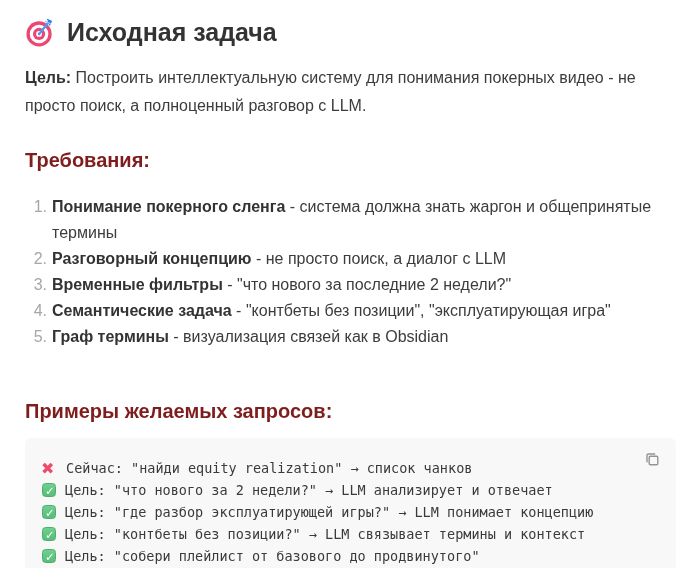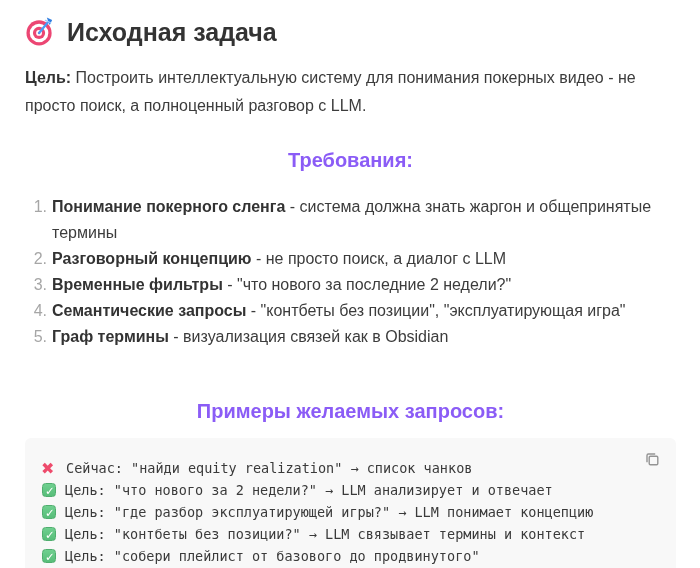--- a/index.html
+++ b/index.html
@@ -9,42 +9,41 @@
     height: 568px;
     background: #ffffff;
     font-family: "Liberation Sans", sans-serif;
     color: #333333;
     overflow: hidden;
   }
   .doc { padding: 16px 24px 0 25px; }
 
   .h1 {
     display: flex;
-    align-items: flex-start;
+    align-items: flex-end;
     gap: 11px;
     font-size: 25px;
     font-weight: 700;
     line-height: 32px;
     color: #333333;
   }
   .emoji { width: 31px; height: 31px; flex: 0 0 31px; }
 
   .goal {
     font-size: 16px;
     line-height: 28px;
     color: #3c3c3c;
   }
   .goal b { color: #333333; }
 
   .h2 {
     font-size: 20px;
     font-weight: 700;
     line-height: 27px;
-    color: #8b5cf6;
-    text-align: center;
+    color: #7f1d1d;
   }
   .h2.req { margin-top: 27px; }
   .h2.ex  { margin-top: 48px; }
 
   .req-list { margin-top: 20px; }
   .req-item {
     position: relative;
     padding-left: 27px;
     font-size: 16px;
     line-height: 26px;
@@ -153,21 +152,21 @@
     <div class="req-item">
       <span class="req-num">1.</span><span class="req-term">Понимание покерного сленга</span><span> - система должна знать жаргон и общепринятые термины</span>
     </div>
     <div class="req-item">
       <span class="req-num">2.</span><span class="req-term">Разговорный концепцию</span><span> - не просто поиск, а диалог с LLM</span>
     </div>
     <div class="req-item">
       <span class="req-num">3.</span><span class="req-term">Временные фильтры</span><span> - "что нового за последние 2 недели?"</span>
     </div>
     <div class="req-item">
-      <span class="req-num">4.</span><span class="req-term">Семантические запросы</span><span> - "контбеты без позиции", "эксплуатирующая игра"</span>
+      <span class="req-num">4.</span><span class="req-term">Семантические задача</span><span> - "контбеты без позиции", "эксплуатирующая игра"</span>
     </div>
     <div class="req-item">
       <span class="req-num">5.</span><span class="req-term">Граф термины</span><span> - визуализация связей как в Obsidian</span>
     </div>
   </div>
 
   <div class="h2 ex">Примеры желаемых запросов:</div>
 
   <div class="codeblock">
     <button class="copy-btn" title="copy">

